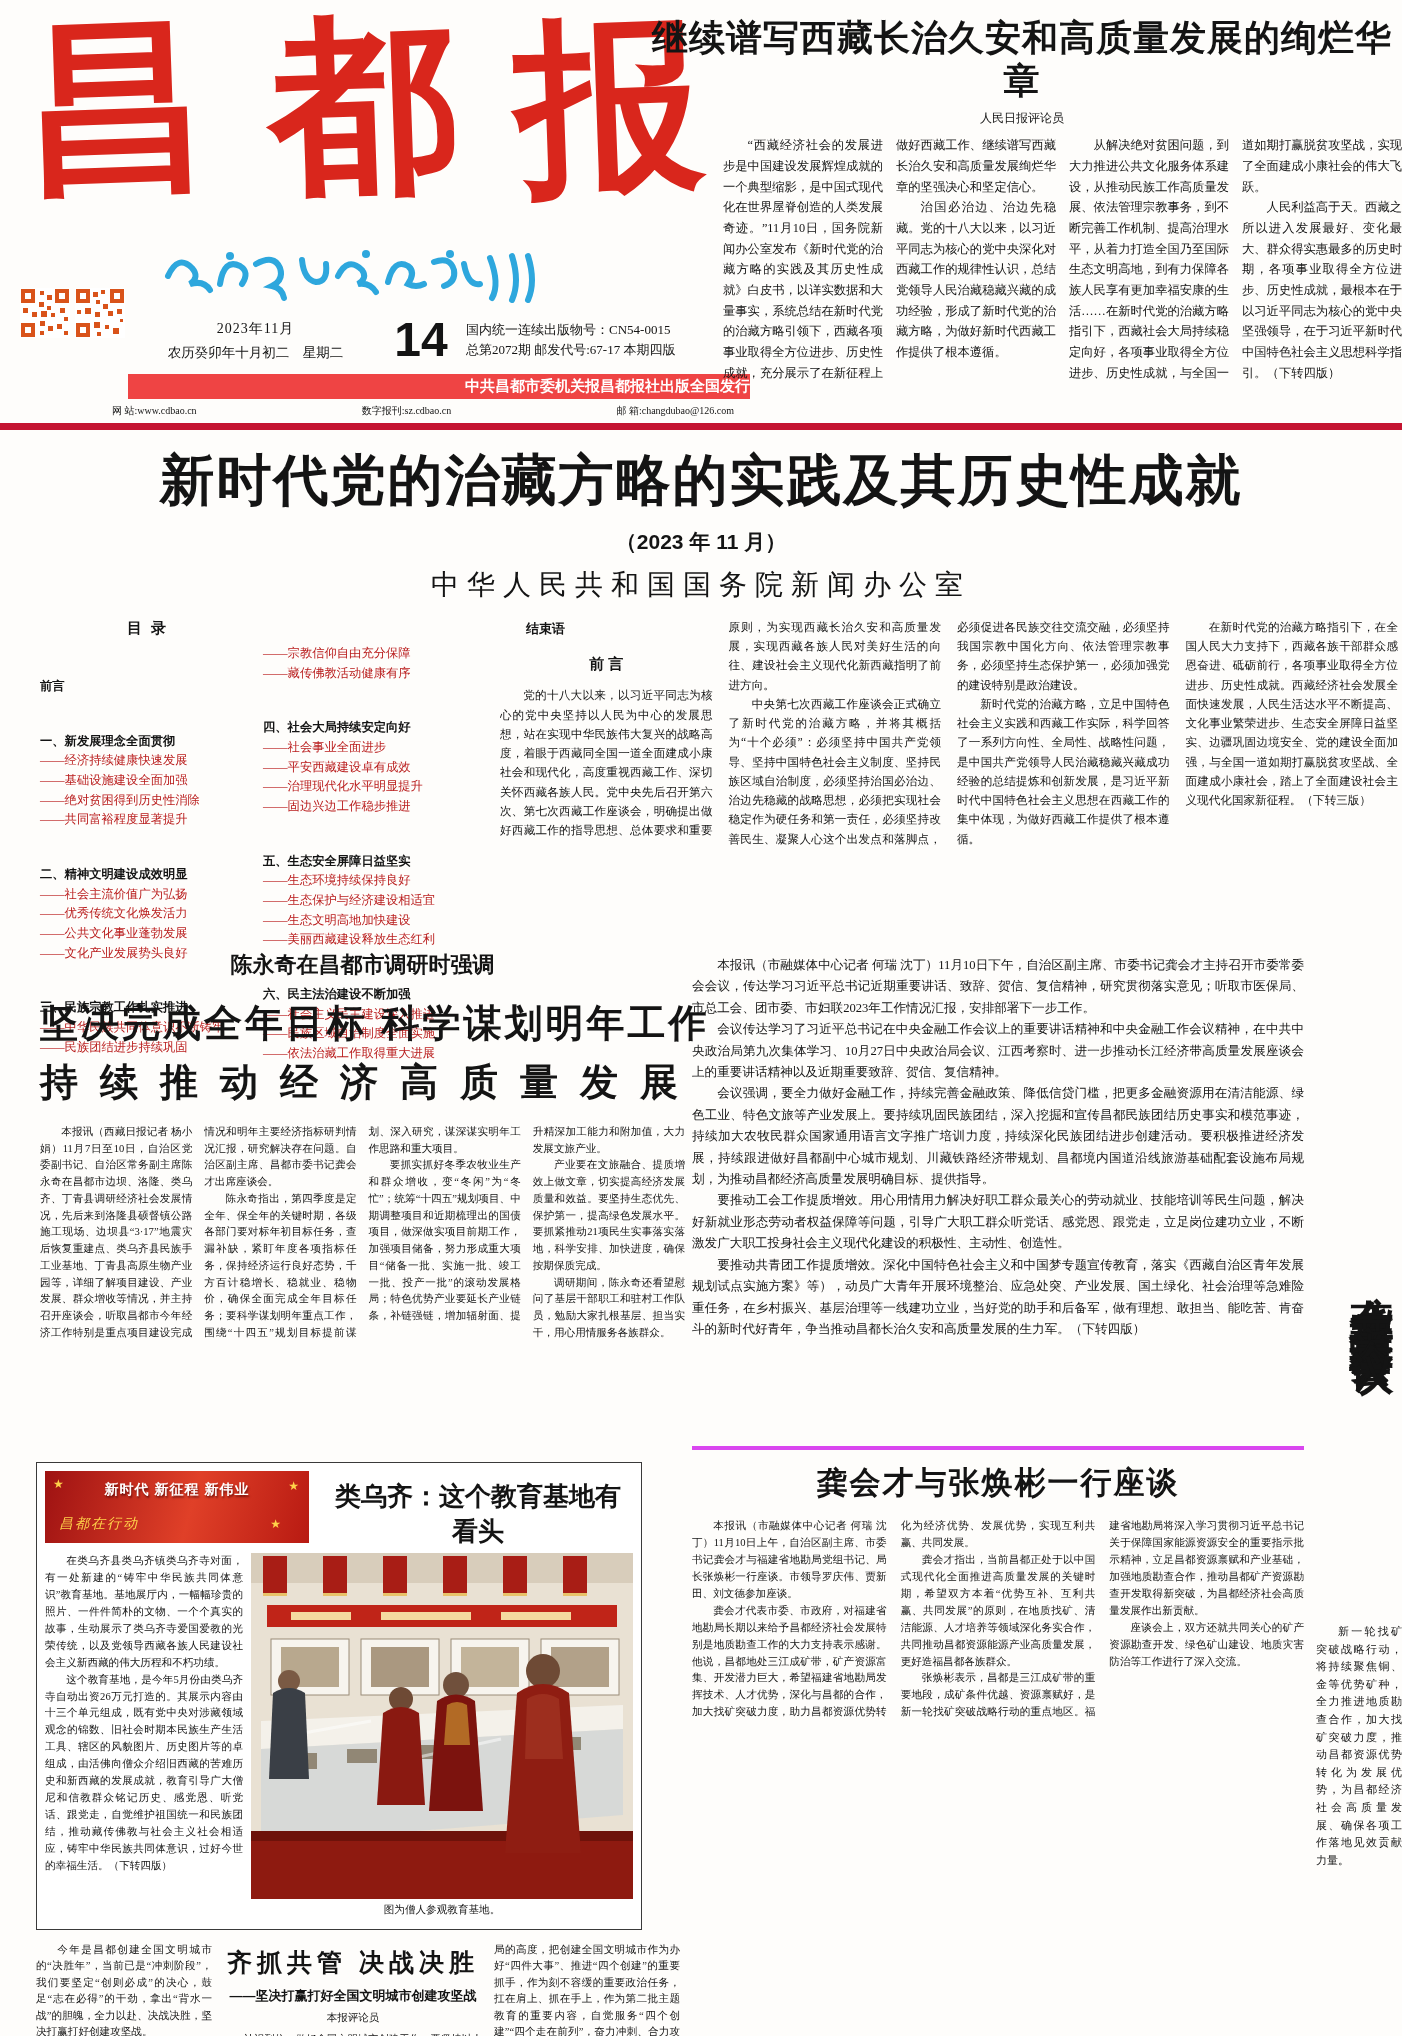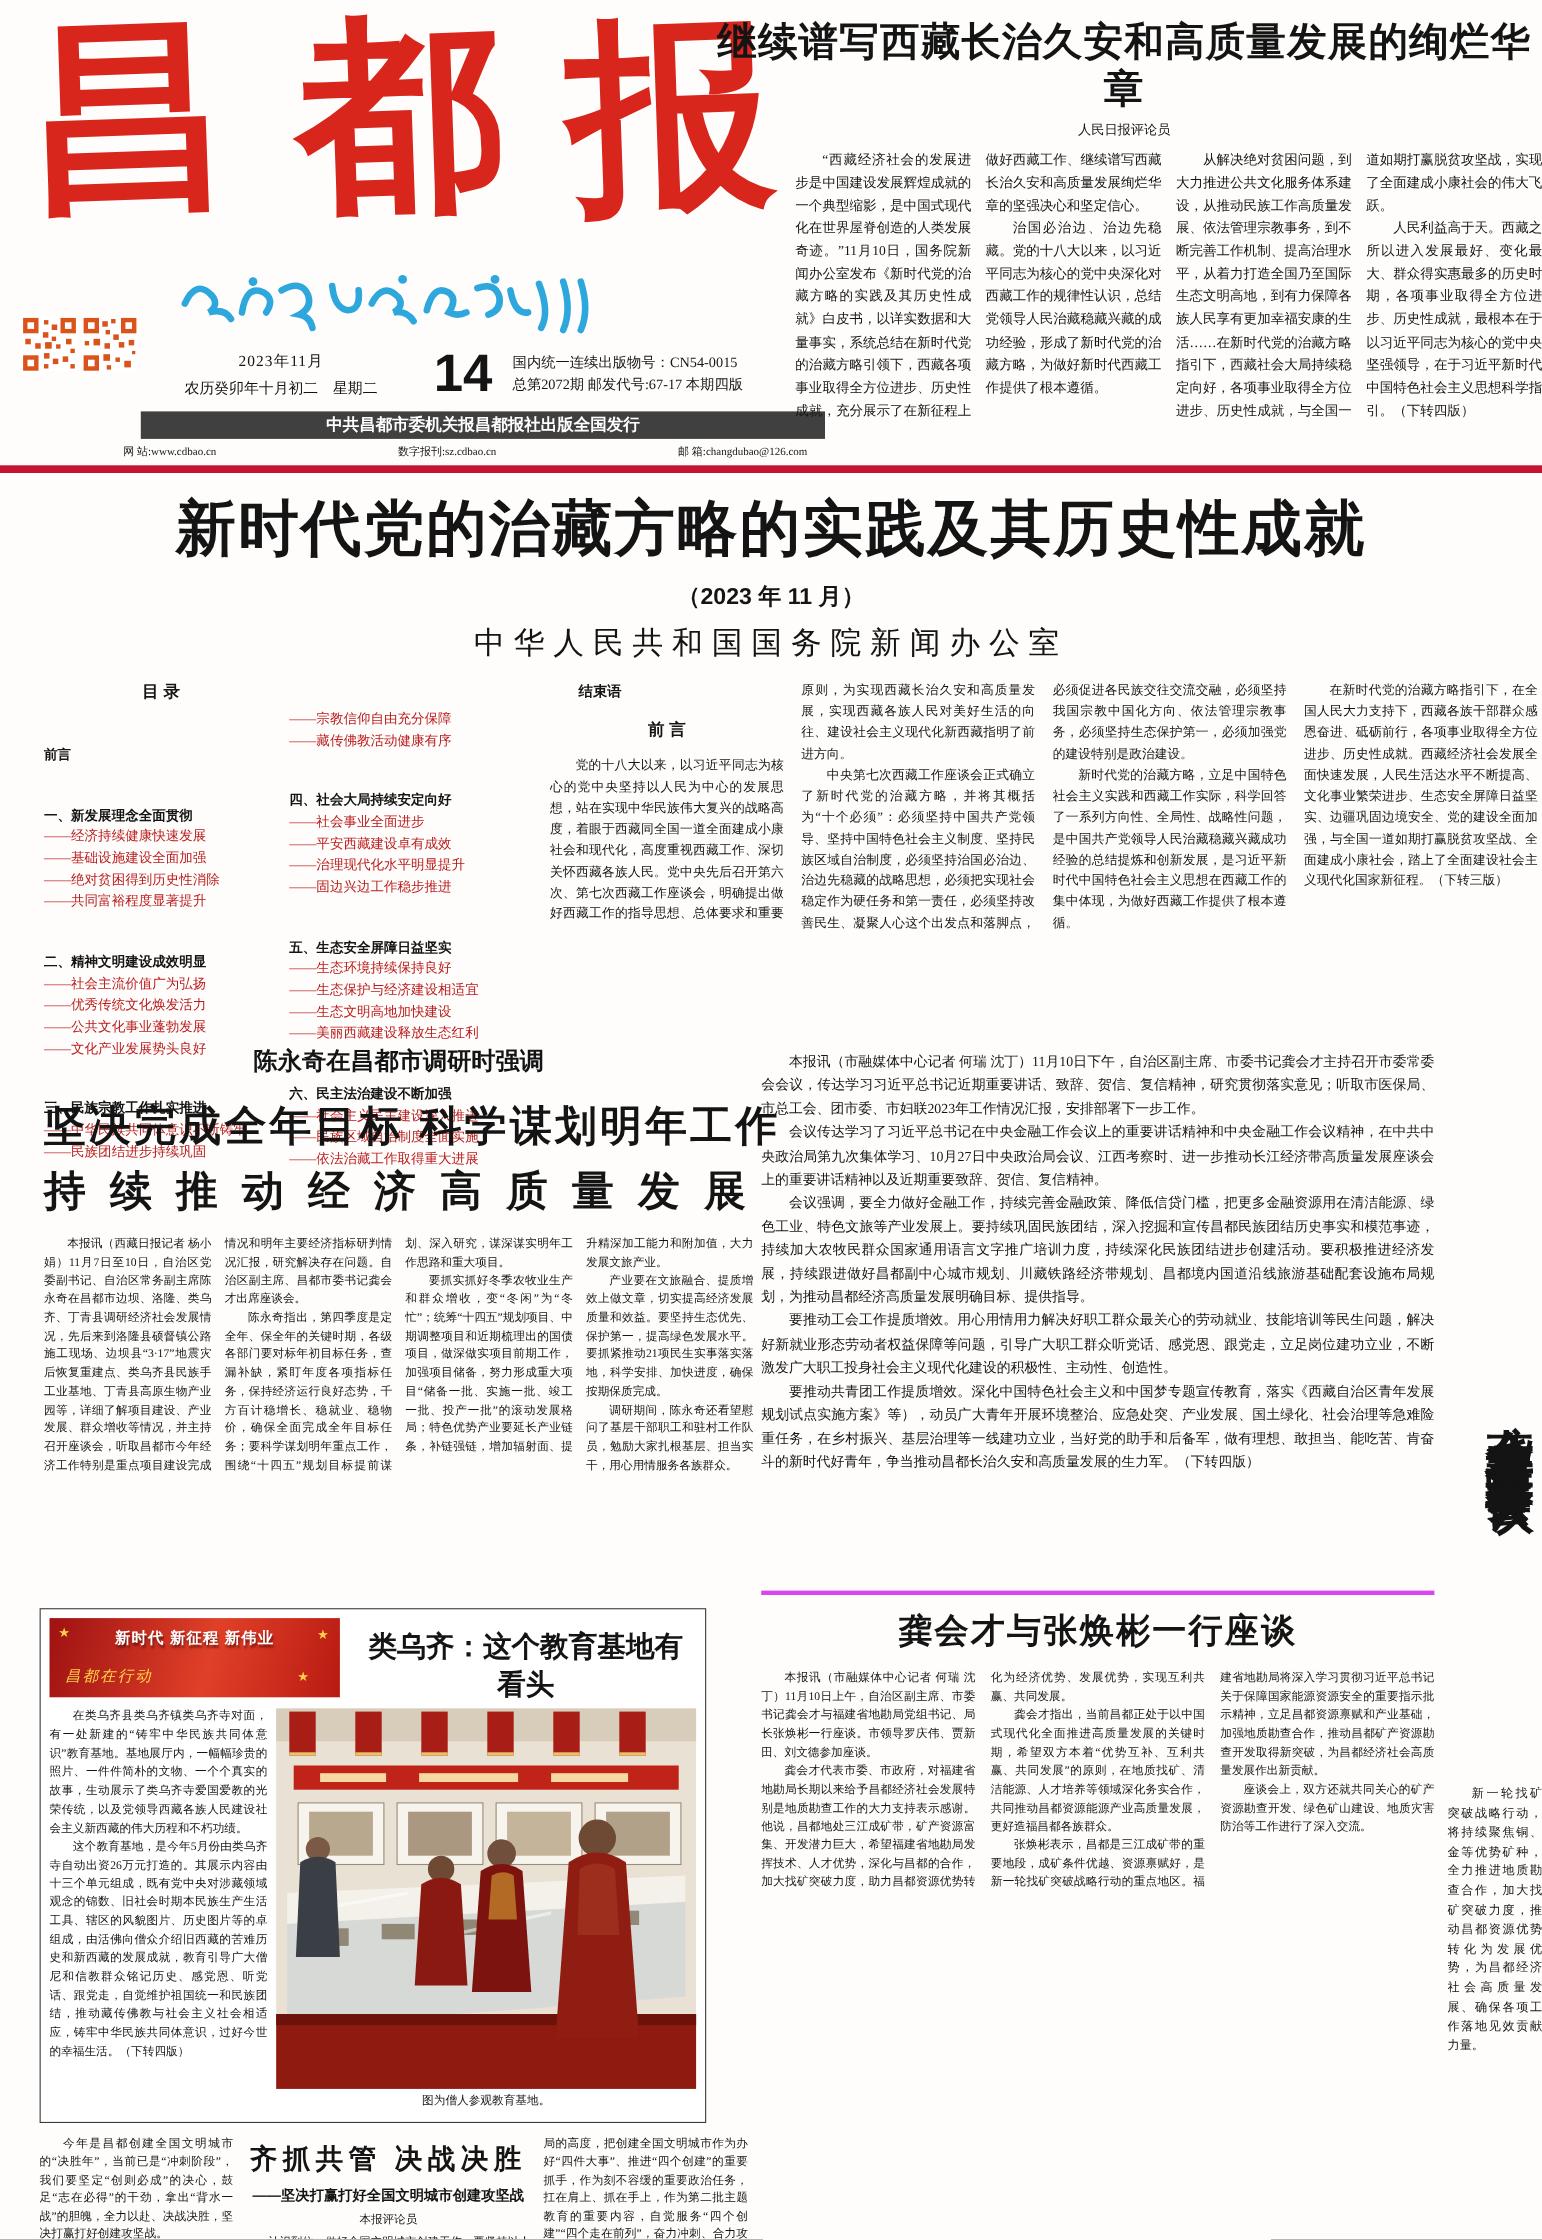--- a/index.html
+++ b/index.html
@@ -14,41 +14,41 @@
   .tibetan{position:absolute;left:160px;top:246px;width:400px;height:62px;}
   .qr-wrap{position:absolute;left:20px;top:288px;display:flex;gap:5px;}
   .pubinfo{position:absolute;left:128px;top:320px;width:622px;height:50px;font-size:13.5px;}
   .pub-left{position:absolute;left:0;top:0;width:255px;text-align:center;}
   .pub-date{display:block;font-size:14px;letter-spacing:1px;}
   .pub-lunar{display:block;margin-top:6px;font-size:13.5px;}
   .day-num{position:absolute;left:258px;top:-4px;width:70px;text-align:center;
            font-family:"Liberation Sans",sans-serif;font-weight:bold;font-size:48px;line-height:1;}
   .pub-right{position:absolute;left:338px;top:0;width:284px;}
   .pub-right span{display:block;font-size:13px;line-height:1.55;}
-  .org-bar{position:absolute;left:128px;top:374px;width:622px;height:25px;background:#404040;
+  .org-bar{position:absolute;left:128px;top:374px;width:622px;height:25px;background:#ef4444;
            color:#fff;font-family:"Liberation Sans",sans-serif;font-weight:bold;font-size:15px;
-           display:flex;justify-content:center;align-items:center;}
+           display:flex;justify-content:flex-end;align-items:center;}
   .contact{position:absolute;left:112px;top:404px;width:622px;display:flex;
            justify-content:space-between;font-size:10px;}
   .red-rule{position:absolute;left:0;top:423px;width:1402px;height:7px;background:#c41431;}
   
   .tr-art{position:absolute;left:560px;top:16px;width:842px;}
   .tr-headline{margin-left:82px;text-align:center;font-family:"Liberation Sans",sans-serif;
                font-weight:bold;font-size:36px;letter-spacing:1px;line-height:1.2;}
   .tr-byline{margin:8px 0 8px 82px;text-align:center;font-size:12px;}
   .tr-body{margin-left:163px;width:679px;height:302px;column-count:4;column-gap:13px;
            font-size:12.3px;line-height:1.68;text-align:justify;overflow:hidden;}
   
   .wp{position:absolute;left:0;top:432px;width:1402px;height:516px;}
   .wp-headline{text-align:center;font-family:"Liberation Sans",sans-serif;font-weight:bold;
                font-size:55px;letter-spacing:2px;margin-top:12px;}
   .wp-date{text-align:center;font-family:"Liberation Sans",sans-serif;font-weight:bold;
            font-size:21px;margin-top:10px;}
   .wp-author{text-align:center;font-size:28px;letter-spacing:8px;margin-top:10px;}
-  .toc-title{text-align:center;font-family:Liberation Sans, sans-serif;font-weight:bold;
+  .toc-title{text-align:center;font-family:Liberation Mono, monospace;font-weight:bold;
              font-size:15px;margin-bottom:18px;}
   .wp-toc1{position:absolute;left:40px;top:186px;width:213px;font-size:12.3px;line-height:1.6;}
   .wp-toc2{position:absolute;left:263px;top:212px;width:228px;font-size:12.3px;line-height:1.6;}
   .toc-head{font-family:"Liberation Sans",sans-serif;font-weight:bold;text-indent:0;margin-top:35px;}
   .toc-dash{text-indent:0;color:#b91c1c;}
   .wp-flow{position:absolute;left:500px;top:186px;width:898px;height:326px;column-count:4;
            column-gap:16px;font-size:11.6px;line-height:1.66;text-align:justify;overflow:hidden;}
   .wp-end{font-family:"Liberation Sans",sans-serif;font-weight:bold;font-size:13px;margin:0 0 12px 2em;}
   .wp-pre-title{text-align:center;font-family:"Liberation Sans",sans-serif;font-weight:bold;
                 font-size:15px;margin-bottom:10px;}

